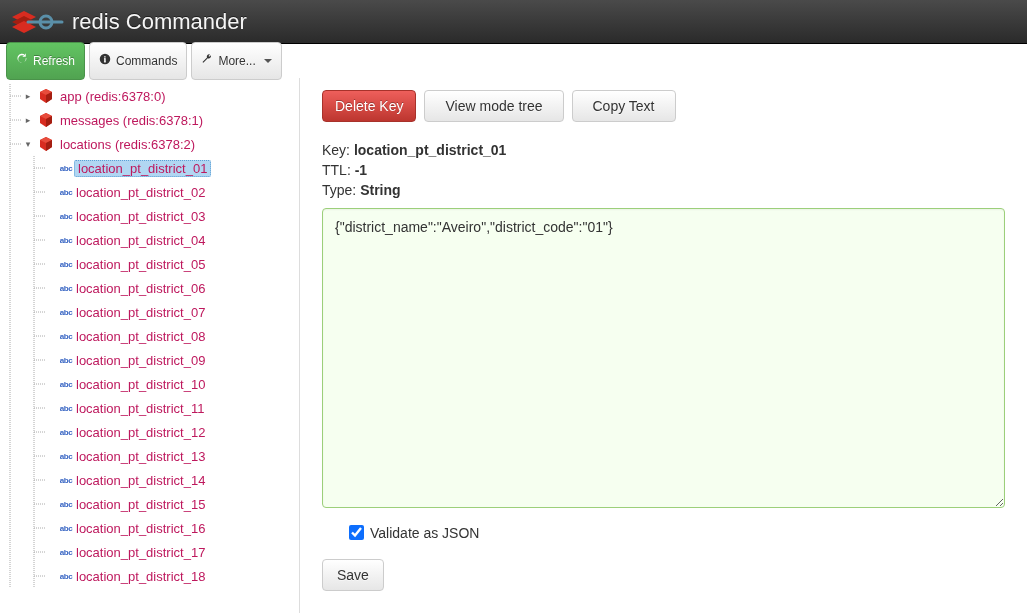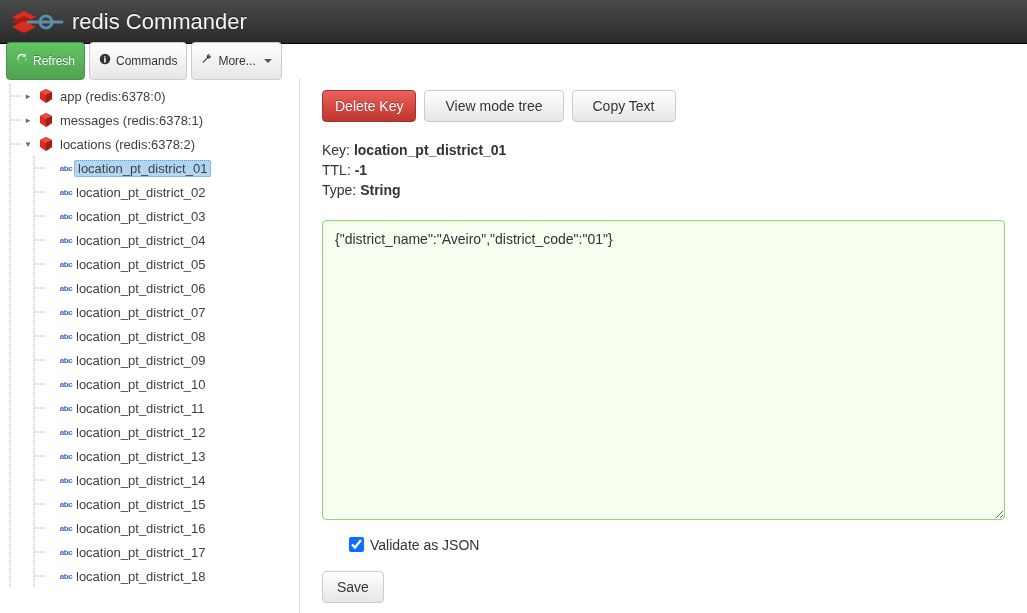--- a/index.html
+++ b/index.html
@@ -114,21 +114,21 @@
       color: #666;
       font-size: 9px;
       display: inline-block;
     }
     .tree-icon {
       width: 16px;
       height: 16px;
       margin: 0 4px;
       flex-shrink: 0;
     }
-    .tree-label { color: #404040; padding: 1px 2px; }
+    .tree-label { color: #be185d; padding: 1px 2px; }
     .abc-icon {
       font-size: 8px;
       font-weight: bold;
       color: #3a67c4;
       letter-spacing: -0.5px;
       display: inline-flex;
       align-items: center;
       justify-content: center;
       width: 16px;
       height: 16px;
@@ -136,21 +136,21 @@
     
     .content {
       flex: 1;
       padding: 12px 22px;
       overflow-y: auto;
     }
     .action-row { display: flex; gap: 8px; margin-bottom: 20px; }
     .meta { margin-bottom: 4px; font-size: 14px; }
     .meta .label { font-weight: normal; }
     .meta .value { font-weight: bold; }
-    .meta-block { margin-bottom: 22px; }
+    .meta-block { margin-bottom: 10px; }
     
     .value-box {
       width: 100%;
       height: 300px;
       border: 1px solid #9ccf7a;
       background: #f6fff0;
       border-radius: 4px;
       padding: 10px 12px;
       font-family: "Helvetica Neue", Helvetica, Arial, sans-serif;
       font-size: 14px;

